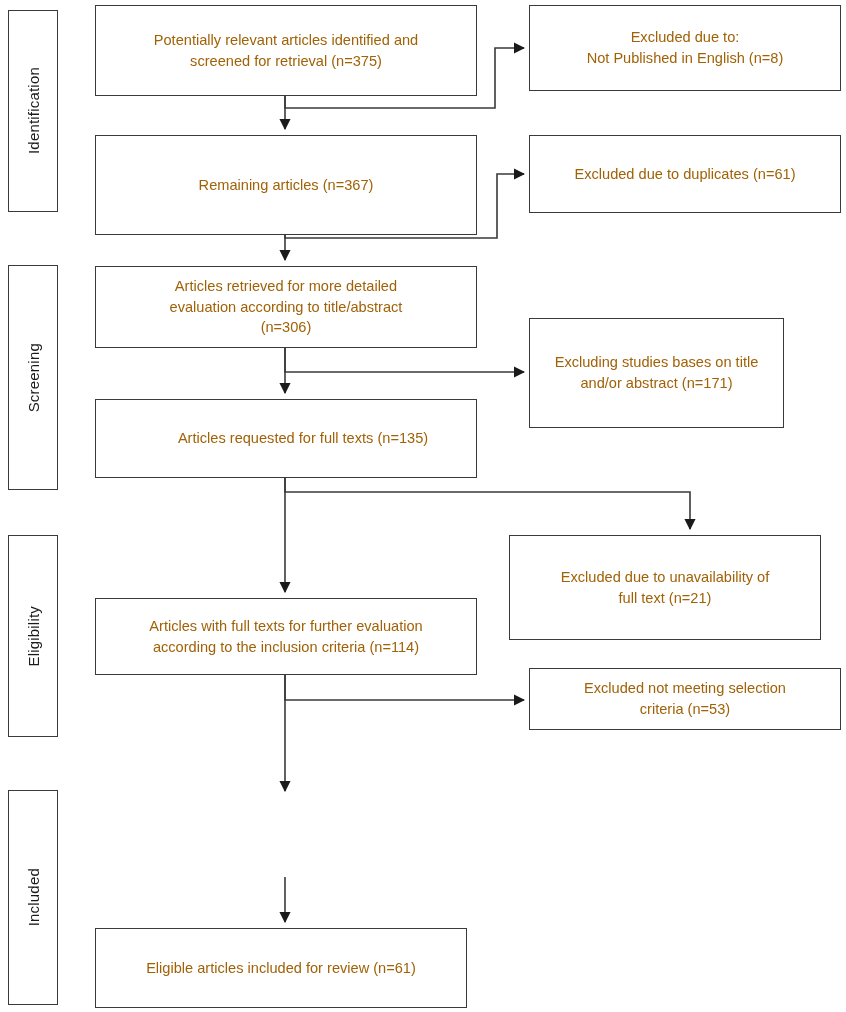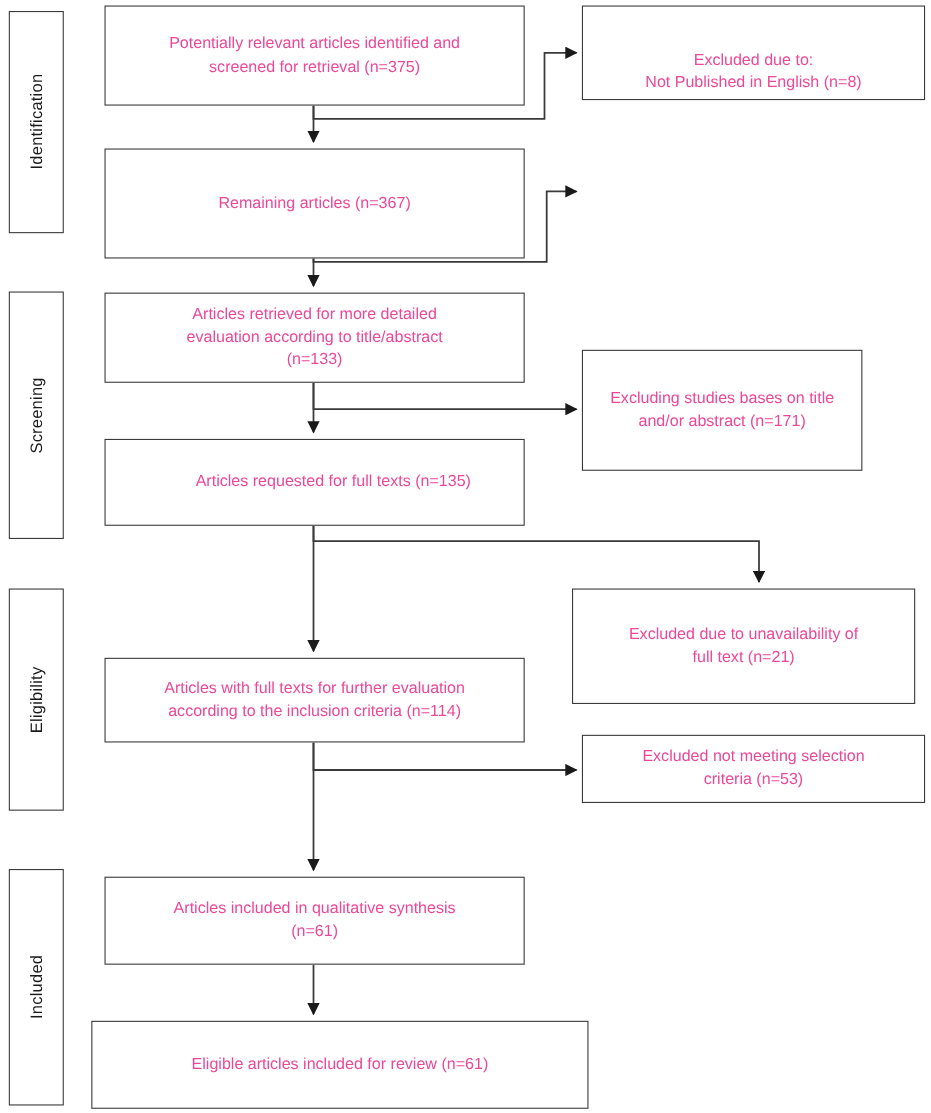--- a/index.html
+++ b/index.html
@@ -40,21 +40,21 @@
     box-sizing: border-box;
     display: flex;
     align-items: center;
     justify-content: center;
     text-align: center;
     padding: 4px 10px;
   }
   .node .ntext {
     font-size: 14.6px;
     line-height: 1.42;
-    color: #ec4899;
+    color: #a16207;
     white-space: pre-line;
   }
   svg.connectors {
     position: absolute;
     left: 0;
     top: 0;
     width: 846px;
     height: 1012px;
     pointer-events: none;
   }
@@ -118,53 +118,52 @@
 screened for retrieval  (n=375)</span>
   </div>
 
   <div class="node" style="left:95px; top:135px; width:382px; height:100px;">
     <span class="ntext">Remaining  articles (n=367)</span>
   </div>
 
   <div class="node" style="left:95px; top:266px; width:382px; height:82px;">
     <span class="ntext">Articles retrieved  for more detailed
 evaluation  according to title/abstract
-(n=133)</span>
+(n=306)</span>
   </div>
 
   <div class="node" style="left:95px; top:399px; width:382px; height:79px;padding-left:44px;">
     <span class="ntext">Articles requested  for full texts (n=135)</span>
   </div>
 
   <div class="node" style="left:95px; top:598px; width:382px; height:77px;">
     <span class="ntext">Articles with full texts for further  evaluation
 according to the inclusion criteria (n=114)</span>
   </div>
 
-  <div class="node" style="left:95px; top:797px; width:382px; height:80px;">
-    <span class="ntext">Articles included in qualitative  synthesis
-(n=61)</span>
-  </div>
 
-  <div class="node" style="left:83px; top:928px; width:452px; height:80px;text-align:right;">
+  <div class="node" style="left:95px; top:928px; width:372px; height:80px;text-align:right;">
     <span class="ntext">Eligible articles included for review  (n=61)</span>
   </div>
 
-  <div class="node" style="left:529px; top:5px; width:312px; height:86px;align-items:flex-end;">
+  <div class="node" style="left:529px; top:5px; width:312px; height:86px;">
     <span class="ntext">Excluded due to:
 Not Published in English (n=8)</span>
   </div>
 
+  <div class="node" style="left:529px; top:135px; width:312px; height:78px;">
+    <span class="ntext">Excluded due to duplicates (n=61)</span>
+  </div>
 
   <div class="node" style="left:529px; top:318px; width:255px; height:110px;">
     <span class="ntext">Excluding studies bases on title
 and/or abstract (n=171)</span>
   </div>
 
-  <div class="node" style="left:520px; top:535px; width:312px; height:105px;justify-content:center;">
+  <div class="node" style="left:509px; top:535px; width:312px; height:105px;justify-content:center;">
     <span class="ntext">Excluded due to unavailability  of
 full text (n=21)</span>
   </div>
 
   <div class="node" style="left:529px; top:668px; width:312px; height:62px;">
     <span class="ntext">Excluded not meeting selection
 criteria (n=53)</span>
   </div>
 
 </div>

